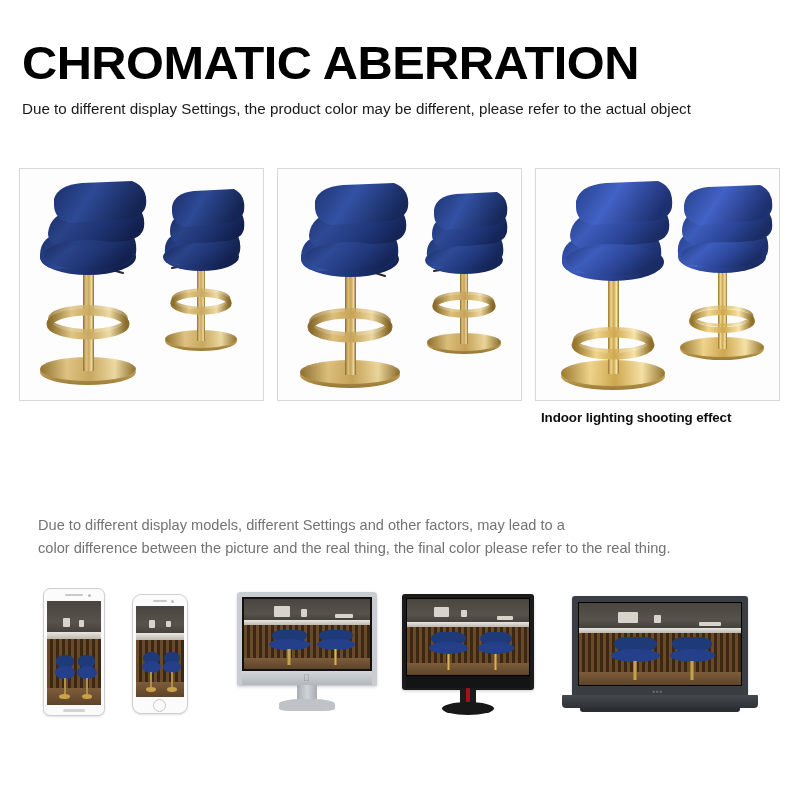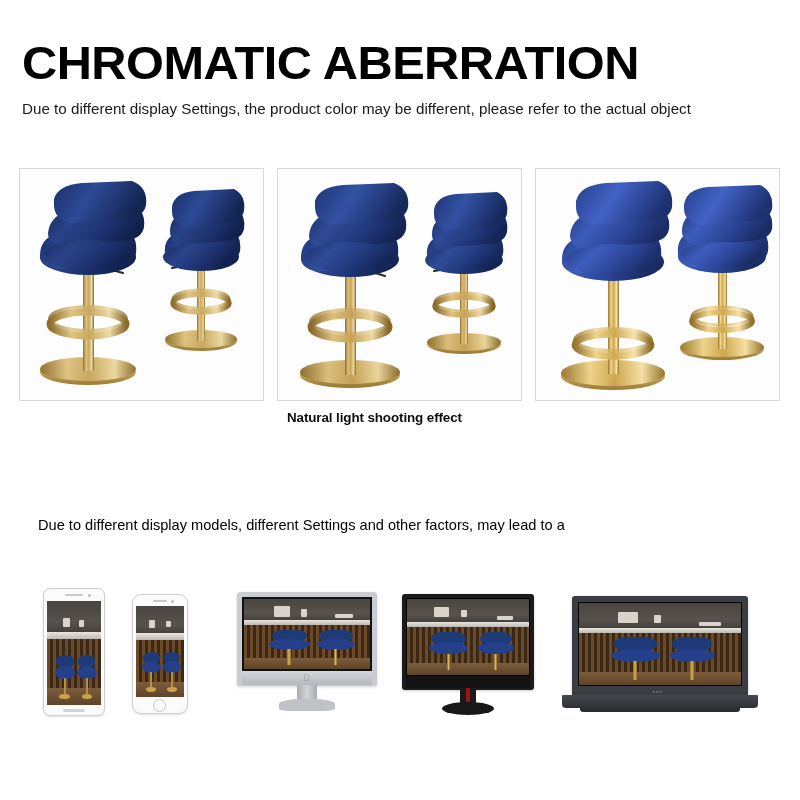--- a/index.html
+++ b/index.html
@@ -29,21 +29,21 @@
   .panel-caption {
     margin-top:9px; font-size:13.4px; font-weight:700; color:#0d0d0d;
     white-space:nowrap; letter-spacing:-0.1px;
   }
   .cap-2 { padding-left:10px; }
   .cap-3 { padding-left:6px; }
 
   
   #disclaimer-bottom {
     position:absolute; left:38px; top:514px; width:748px;
-    font-size:14.6px; line-height:1.55; color:#000000;
+    font-size:14.6px; line-height:1.55; color:#737373;
   }
   #disclaimer-bottom span { display:block; white-space:nowrap; }
 
   
   #devices { position:absolute; left:0px; top:578px; width:800px; height:150px; }
   .device { position:absolute; }
 
   .scene { position:absolute; inset:0; overflow:hidden; background:#2a2118; }
   .scene .wall-top { position:absolute; left:0; right:0; top:0; height:34%; background:linear-gradient(180deg,#4a4540 0%,#57524c 60%,#3f3a35 100%); }
   .scene .counter { position:absolute; left:0; right:0; top:30%; height:7%; background:linear-gradient(180deg,#e8e6e1,#bdb8b0); }
@@ -199,21 +199,20 @@
         <ellipse cx="186" cy="137" rx="29" ry="9" fill="none" stroke="url(#g2)" stroke-width="5.5"></ellipse>
         <ellipse cx="186" cy="133" rx="29" ry="9" fill="none" stroke="url(#g2)" stroke-width="3" opacity="0.8"></ellipse>
         <path d="M181 98 L156 102" stroke="#2a2a2a" stroke-width="2" stroke-linecap="round"></path>
         <ellipse cx="186" cy="91" rx="39" ry="14" fill="url(#v2a)"></ellipse>
         <path d="M149 87 Q147 69 168 65 L217 63 Q227 71 225 85 Q223 95 207 97 L162 99 Q149 97 149 87 Z" fill="url(#v2b)"></path>
         <path d="M154 65 Q154 49 174 45 L219 41 Q231 47 229 63 Q227 73 211 75 L166 79 Q154 77 154 65 Z" fill="url(#v2a)"></path>
         <path d="M156 41 Q158 27 178 25 L219 23 Q231 29 229 45 Q227 55 211 57 L168 61 Q156 57 156 45 Z" fill="url(#v2b)"></path>
         <ellipse cx="186" cy="89" rx="36" ry="12" fill="url(#v2a)" opacity="0.85"></ellipse>
       </svg>
     </div>
-    <div class="panel-caption cap-2">Natural light shooting effect</div>
   </div>
 
   <div class="panel-wrap">
     <div class="panel">
       <svg viewBox="0 0 245 233" width="245" height="233">
         <defs>
           <linearGradient id="v3a" x1="0" y1="0" x2="1" y2="0.4">
             <stop offset="0%" stop-color="#203676"></stop>
               <stop offset="35%" stop-color="#3d5cbb"></stop>
             <stop offset="70%" stop-color="#2a4496"></stop>
@@ -252,25 +251,27 @@
         <rect x="182" y="92" width="9" height="88" fill="url(#g3)"></rect>
         <ellipse cx="186" cy="152" rx="30" ry="9" fill="none" stroke="url(#g3)" stroke-width="6"></ellipse>
         <ellipse cx="186" cy="147" rx="30" ry="9" fill="none" stroke="url(#g3)" stroke-width="3" opacity="0.8"></ellipse>
         <ellipse cx="186" cy="88" rx="44" ry="16" fill="url(#v3a)"></ellipse>
         <path d="M142 84 Q140 64 164 60 L222 58 Q234 66 232 82 Q230 94 212 96 L158 98 Q142 96 142 84 Z" fill="url(#v3b)"></path>
         <path d="M146 62 Q146 44 168 40 L224 36 Q238 42 236 60 Q234 70 216 72 L162 76 Q146 74 146 62 Z" fill="url(#v3a)"></path>
         <path d="M148 36 Q150 20 172 18 L224 16 Q238 22 236 40 Q234 50 216 52 L164 56 Q148 52 148 40 Z" fill="url(#v3b)"></path>
         <ellipse cx="186" cy="86" rx="41" ry="13" fill="url(#v3a)" opacity="0.85"></ellipse>
       </svg>
     </div>
+    <div class="panel-caption cap-3">Indoor lighting shooting effect</div>
   </div>
 </div>
 
 <div id="disclaimer-bottom">
   <span>Due to different display models, different Settings and other factors, may lead to a</span>
+  <span>color difference between the picture and the real thing, the final color please refer to the real thing.</span>
 </div>
 
 <div id="devices">
 
   <div class="device" style="left:43px; top:10px; width:62px; height:128px;">
     <div class="phone-body" style="left:0; top:0; width:62px; height:128px; border-radius:7px;"></div>
     <div class="phone-speaker" style="left:22px; top:6px; width:18px; height:2px;"></div>
     <div class="phone-dot" style="left:45px; top:6px; width:3px; height:3px;"></div>
     <div class="scene" style="left:4px; top:13px; width:54px; height:104px; border-radius:1px;">
       <div class="wall-top"></div>

